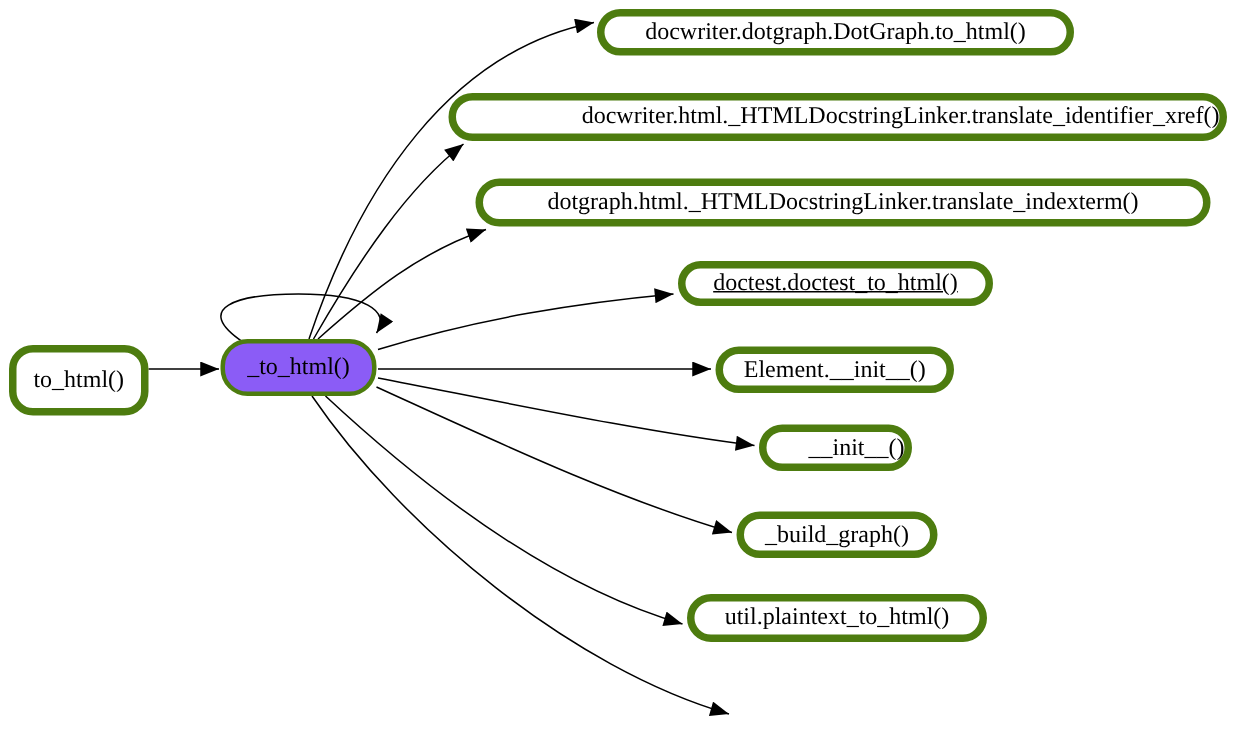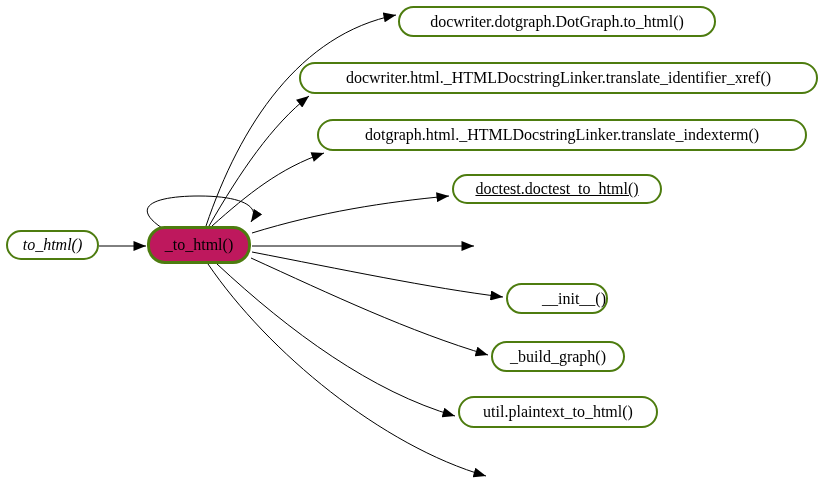--- a/index.html
+++ b/index.html
@@ -27,29 +27,29 @@
     stroke: #000000;
     stroke-width: 1;
   }
   .node {
     position: absolute;
     box-sizing: border-box;
     display: flex;
     align-items: center;
     justify-content: center;
     background: #ffffff;
-    border: 2px solid #4d7c0f;
+    border: 5px solid #4d7c0f;
     border-radius: 16px;
     font-size: 16px;
     color: #000000;
     white-space: nowrap;
     line-height: 1;
   }
   .node.center {
-    background: #be185d;
+    background: #8b5cf6;
     border-width: 3px;
     border-radius: 18px;
   }
 </style>
 </head>
 <body>
 
 <div class="canvas">
 
   <svg class="edges" viewBox="0 0 824 491" aria-hidden="true">
@@ -64,44 +64,47 @@
     <path class="edge" d="M209,226 C240,172 272,125 309,96" marker-end="url(#arrow)"></path>
     <path class="edge" d="M212,226 C248,194 280,168 324,153" marker-end="url(#arrow)"></path>
     <path class="edge" d="M252,233 C320,212 385,202 449,196" marker-end="url(#arrow)"></path>
     <path class="edge" d="M252,246 L474,246" marker-end="url(#arrow)"></path>
     <path class="edge" d="M252,252 C340,269 430,288 503,297" marker-end="url(#arrow)"></path>
     <path class="edge" d="M251,258 C330,294 410,332 488,355" marker-end="url(#arrow)"></path>
     <path class="edge" d="M217,264 C290,332 372,392 455,416" marker-end="url(#arrow)"></path>
     <path class="edge" d="M208,264 C268,352 382,446 486,476" marker-end="url(#arrow)"></path>
   </svg>
 
-  <div class="node" style="left:6px; top:230px; width:93px; height:30px;font-style:italic;">
+  <div class="node" style="left:6px; top:230px; width:93px; height:47px;">
     <span>to_html()</span>
   </div>
 
   <div class="node center" style="left:147px; top:226px; width:104px; height:38px;">
     <span>_to_html()</span>
   </div>
 
   <div class="node" style="left:398px; top:6px; width:318px; height:31px;">
     <span>docwriter.dotgraph.DotGraph.to_html()</span>
   </div>
 
-  <div class="node" style="left:299px; top:62px; width:519px; height:32px;">
+  <div class="node" style="left:299px; top:62px; width:519px; height:32px;justify-content:flex-end;">
     <span>docwriter.html._HTMLDocstringLinker.translate_identifier_xref()</span>
   </div>
 
   <div class="node" style="left:317px; top:119px; width:490px; height:32px;">
     <span>dotgraph.html._HTMLDocstringLinker.translate_indexterm()</span>
   </div>
 
   <div class="node" style="left:452px; top:174px; width:210px; height:30px;text-decoration:underline;">
     <span>doctest.doctest_to_html()</span>
   </div>
 
+  <div class="node" style="left:477px; top:231px; width:159px; height:31px;">
+    <span>Element.__init__()</span>
+  </div>
 
   <div class="node" style="left:506px; top:283px; width:102px; height:31px;justify-content:flex-end;">
     <span>__init__()</span>
   </div>
 
   <div class="node" style="left:458px; top:396px; width:200px; height:32px;">
     <span>util.plaintext_to_html()</span>
   </div>
 
   <div class="node" style="left:491px; top:341px; width:134px; height:31px;">

